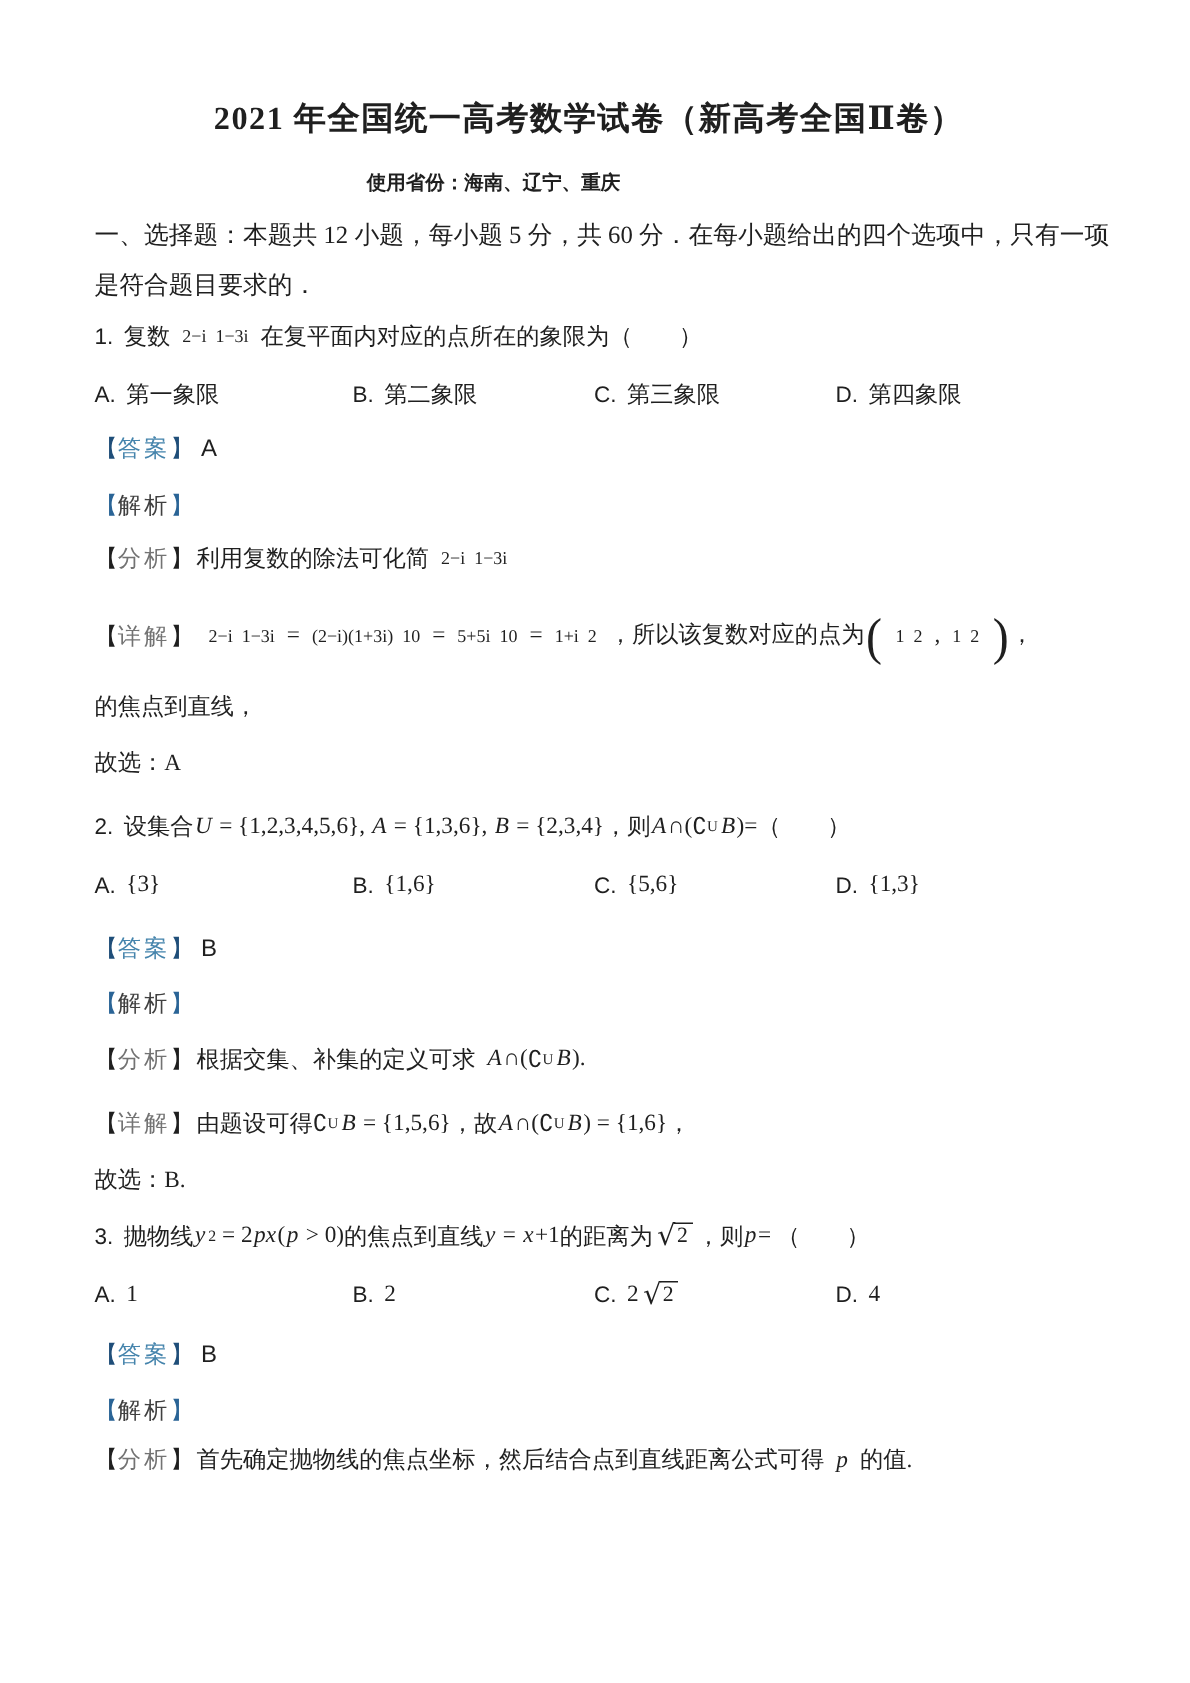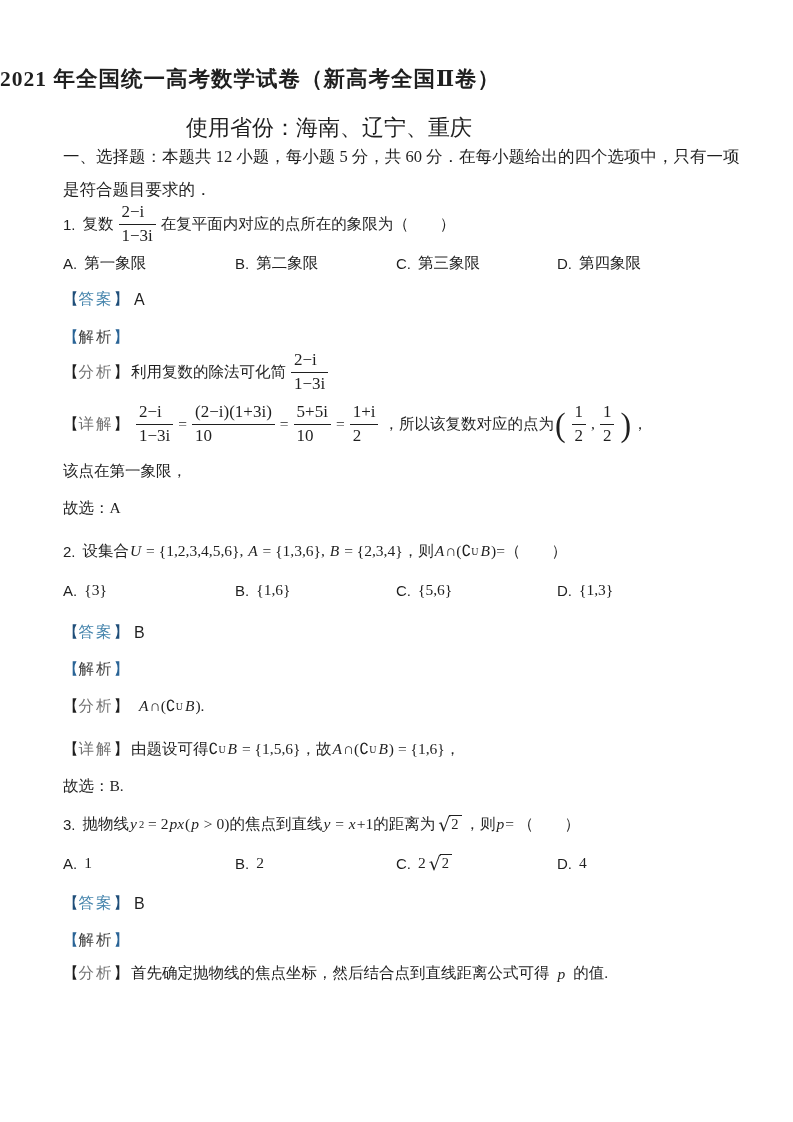--- a/index.html
+++ b/index.html
@@ -1,36 +1,36 @@
 <!DOCTYPE html>
 <html><head>
 <meta charset="utf-8">
 <style>
   html,body{margin:0;padding:0}
   body{
     width:793px;height:1122px;position:relative;background:#ffffff;
     font-family:"Liberation Serif","DejaVu Serif",serif;color:#1f1f1f;overflow:hidden;
   }
-  .title{position:absolute;top:64px;left:0;width:785px;
+  .title{position:absolute;top:64px;left:0;width:785px;text-align:center;
          font-size:21.5px;font-weight:bold;letter-spacing:1px}
   .subtitle{position:absolute;top:113px;left:0;width:658px;text-align:center;
-            font-size:22px;font-weight:normal}
+            font-size:13px;font-weight:bold}
   .secline{position:absolute;left:63px;font-size:16.5px;font-weight:normal;white-space:pre}
   .line{position:absolute;left:63px;display:flex;align-items:center;
         font-size:15.5px;white-space:pre}
   .opts{position:absolute;left:63px;right:40px;display:grid;
         grid-template-columns:172px 161px 161px auto;font-size:15.5px;align-items:center}
   .opt{display:flex;align-items:center;white-space:pre}
   .cn{}
   .rm{font-family:"Liberation Serif","DejaVu Serif",serif}
   .mi{font-family:"Liberation Serif","DejaVu Serif",serif;font-style:italic;padding:0 1px}
   .sans{font-family:"Liberation Sans","DejaVu Sans",sans-serif;font-size:15px}
   .gap{display:inline-block;width:7px}
-  .frac{display:inline-flex;flex-direction:column;align-items:flex-start;margin:0 5px;
-        font-size:17px;line-height:1.2}
+  .frac{display:inline-flex;flex-direction:row;align-items:center;margin:0 5px;
+        font-size:12px;line-height:1.2}
   .frac .num,.frac .den{padding:0 3px}
   .frac .bar{align-self:stretch;border-top:1.3px solid #1f1f1f;height:0;margin:1px 0}
   .sup{font-size:10.5px;vertical-align:6px;margin-left:1px}
   .msub{font-size:10px;vertical-align:-5px;margin-right:1px}
   .bp{font-size:32px;font-weight:300;line-height:.9;margin:0 1px;display:inline-block;
       transform:scaleY(1.08);font-family:"Liberation Serif",serif}
   .sqrt{display:inline-flex;align-items:flex-start;margin:0 3px}
   .rad{font-size:19px;line-height:1;margin-right:-1px;font-family:"DejaVu Sans",sans-serif}
   .sqv{border-top:1.3px solid #1f1f1f;font-size:14.5px;padding:1px 3px 0 2px;line-height:1.1;
        font-family:"Liberation Serif",serif}
@@ -71,21 +71,21 @@
 <div class="line" style="top:349px;height:46px">
   <span class="br-gray">【</span><span class="tx-gray">分析</span><span class="br-gray">】</span>
   <span class="after-label"><span class="cn">利用复数的除法可化简</span><span class="frac"><span class="num rm">2−i</span><span class="bar"></span><span class="den rm">1−3i</span></span></span>
 </div>
 
 <div class="line" style="top:398px;height:52px">
   <span class="br-gray">【</span><span class="tx-gray">详解</span><span class="br-gray">】</span>
   <span class="after-label"><span class="frac"><span class="num rm">2−i</span><span class="bar"></span><span class="den rm">1−3i</span></span><span class="rm">=</span><span class="frac"><span class="num rm">(2−i)(1+3i)</span><span class="bar"></span><span class="den rm">10</span></span><span class="rm">=</span><span class="frac"><span class="num rm">5+5i</span><span class="bar"></span><span class="den rm">10</span></span><span class="rm">=</span><span class="frac"><span class="num rm">1+i</span><span class="bar"></span><span class="den rm">2</span></span><span class="cn">，所以该复数对应的点为</span><span class="bp">(</span><span class="frac"><span class="num rm">1</span><span class="bar"></span><span class="den rm">2</span></span><span class="rm">,</span><span class="frac"><span class="num rm">1</span><span class="bar"></span><span class="den rm">2</span></span><span class="bp">)</span><span class="cn">，</span></span>
 </div>
 
-<div class="line" style="top:461px">该点在第一象限，</div>
+<div class="line" style="top:461px">的焦点到直线，</div>
 <div class="line" style="top:498px">故选：A</div>
 
 <div class="line" style="top:536px;height:30px"><span class="sans">2.</span><span class="gap"></span><span class="cn">设集合</span><span class="mi">U</span><span class="rm"> = {1,2,3,4,5,6}, </span><span class="mi">A</span><span class="rm"> = {1,3,6}, </span><span class="mi">B</span><span class="rm"> = {2,3,4}</span><span class="cn">，则</span><span class="mi">A</span><span class="rm">∩(</span><span class="rm">∁</span><span class="rm msub">U</span><span class="mi">B</span><span class="rm">)=</span><span class="cn">（　　）</span></div>
 
 <div class="opts" style="top:581px">
   <div class="opt"><span class="sans">A.</span><span class="gap"></span><span class="rm">{3}</span></div>
   <div class="opt"><span class="sans">B.</span><span class="gap"></span><span class="rm">{1,6}</span></div>
   <div class="opt"><span class="sans">C.</span><span class="gap"></span><span class="rm">{5,6}</span></div>
   <div class="opt"><span class="sans">D.</span><span class="gap"></span><span class="rm">{1,3}</span></div>
 </div>
@@ -93,21 +93,21 @@
 <div class="line" style="top:622px">
   <span class="br-ans">【</span><span class="tx-ans">答案</span><span class="br-ans">】</span><span class="ansv">B</span>
 </div>
 
 <div class="line" style="top:659px">
   <span class="br-jx">【</span><span class="tx-jx">解析</span><span class="br-jx">】</span>
 </div>
 
 <div class="line" style="top:692px;height:28px">
   <span class="br-gray">【</span><span class="tx-gray">分析</span><span class="br-gray">】</span>
-  <span class="after-label"><span class="gap"></span><span class="mi">A</span><span class="rm">∩(</span><span class="rm">∁</span><span class="rm msub">U</span><span class="mi">B</span><span class="rm">)</span><span class="cn">.</span></span>
+  <span class="after-label"><span class="cn">根据交集、补集的定义可求</span><span class="gap"></span><span class="mi">A</span><span class="rm">∩(</span><span class="rm">∁</span><span class="rm msub">U</span><span class="mi">B</span><span class="rm">)</span><span class="cn">.</span></span>
 </div>
 
 <div class="line" style="top:734px;height:30px">
   <span class="br-gray">【</span><span class="tx-gray">详解</span><span class="br-gray">】</span>
   <span class="after-label"><span class="cn">由题设可得</span><span class="rm">∁</span><span class="rm msub">U</span><span class="mi">B</span><span class="rm"> = {1,5,6}</span><span class="cn">，故</span><span class="mi">A</span><span class="rm">∩(</span><span class="rm">∁</span><span class="rm msub">U</span><span class="mi">B</span><span class="rm">) = {1,6}</span><span class="cn">，</span></span>
 </div>
 
 <div class="line" style="top:776px">故选：B.</div>
 
 <div class="line" style="top:808px;height:32px"><span class="sans">3.</span><span class="gap"></span><span class="cn">抛物线</span><span class="mi">y</span><span class="rm sup">2</span><span class="rm"> = 2</span><span class="mi">px</span><span class="rm">(</span><span class="mi">p</span><span class="rm"> &gt; 0)</span><span class="cn">的焦点到直线</span><span class="mi">y</span><span class="rm"> = </span><span class="mi">x</span><span class="rm">+1</span><span class="cn">的距离为</span><span class="sqrt"><span class="rad">√</span><span class="sqv">2</span></span><span class="cn">，则</span><span class="mi">p</span><span class="rm">= </span><span class="cn">（　　）</span></div>

